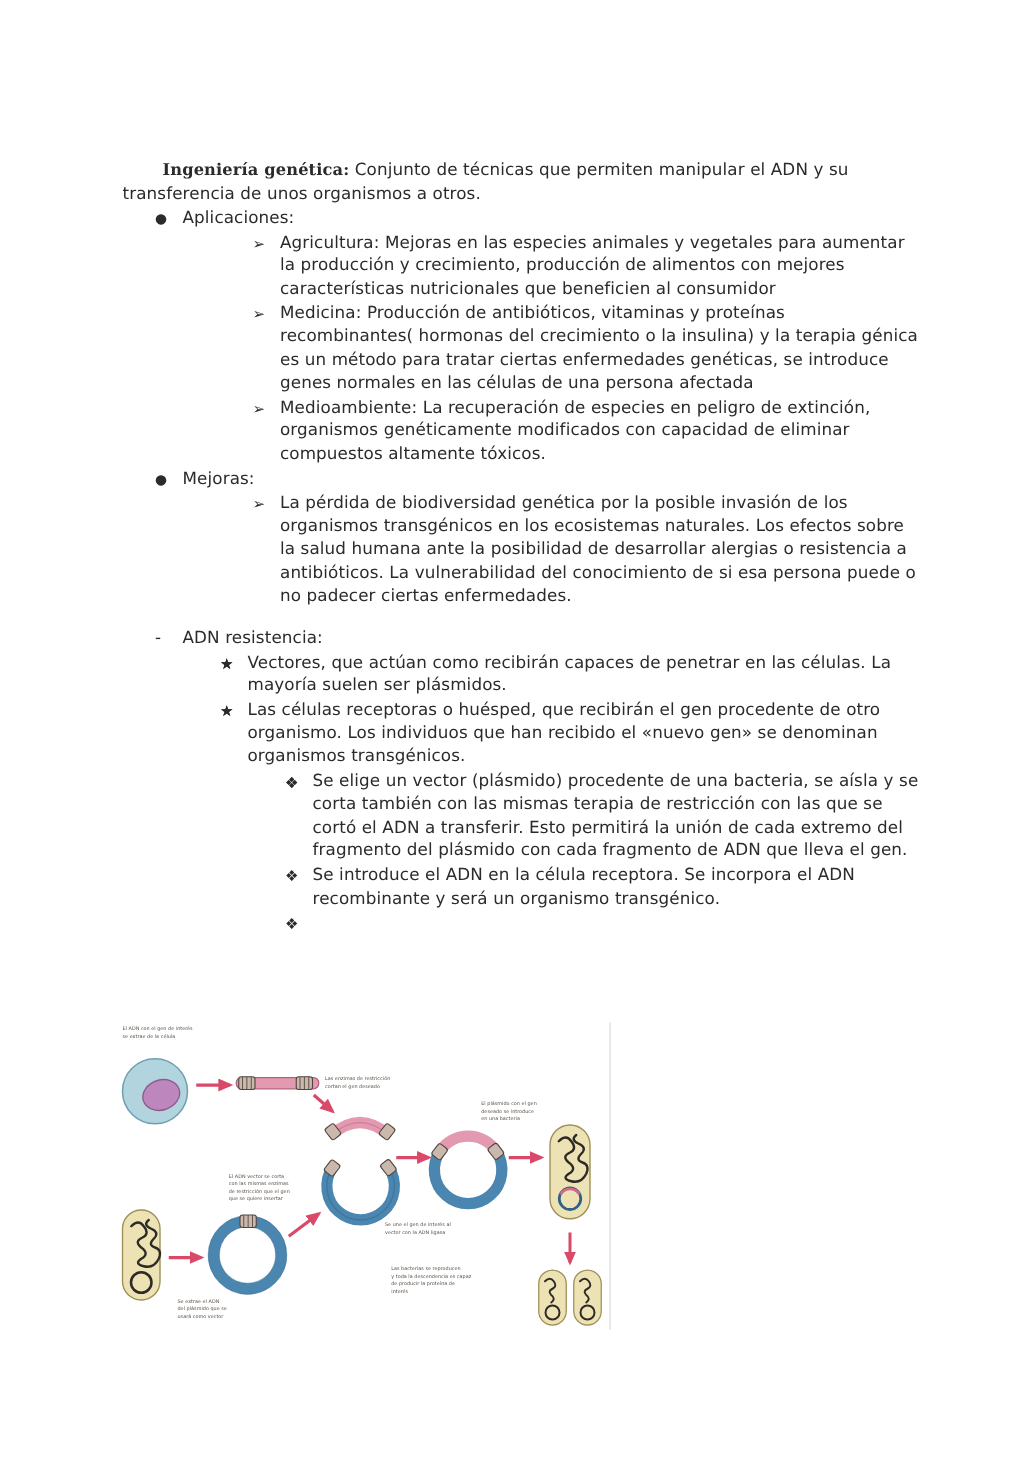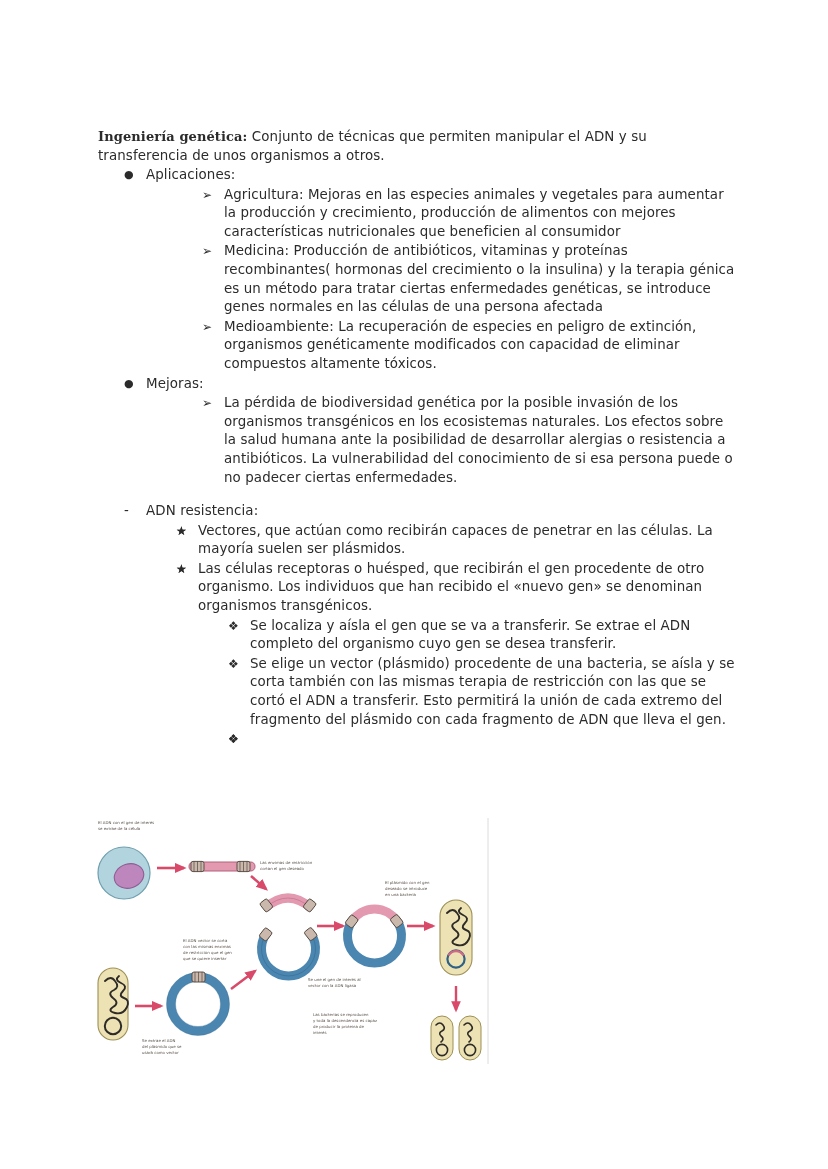--- a/index.html
+++ b/index.html
@@ -32,21 +32,21 @@
   }
 
   
   .para {
     font-size: 13.4px;
     line-height: 18.5px;
     letter-spacing: 0.1px;
     margin: 0 0 0 0;
     text-align: left;
   }
-  .para b { font-family: "DejaVu Serif", "Liberation Serif", serif; font-size: 13px; font-weight: bold; }
+  .para b { font-family: "DejaVu Serif", "Liberation Serif", serif; font-size: 13px; font-weight: bold; margin-left: 32px; }
 
   ul, ol { margin: 0; padding: 0; list-style: none; }
 
   .lvl1 { margin-left: 26px; }
   .lvl2 { margin-left: 78px; }
   .lvl3 { margin-left: 52px; }
   .lvl4 { margin-left: 52px; }
 
   .li {
     position: relative;
@@ -150,28 +150,28 @@
           <span class="bullet">★</span>
         </li>
         <li class="li b-star">
           <span class="bullet">★</span>
           <span>Las células receptoras o huésped, que recibirán el gen procedente de otro organismo. Los individuos que han recibido el «nuevo gen» se denominan organismos transgénicos.</span>
         </li>
 
         <ul class="lvl4">
           <li class="li b-dia">
             <span class="bullet">❖</span>
-            <span>Se localiza y aísla el gen que se va a transferir. Se extrae el ADN completo del organismo cuyo gen se desea transferir.</span>
           </li>
           <li class="li b-dia">
             <span class="bullet">❖</span>
             <span>Se elige un vector (plásmido) procedente de una bacteria, se aísla y se corta también con las mismas terapia de restricción con las que se cortó el ADN a transferir. Esto permitirá la unión de cada extremo del fragmento del plásmido con cada fragmento de ADN que lleva el gen.</span>
           </li>
           <li class="li b-dia">
             <span class="bullet">❖</span>
+            <span>Se introduce el ADN en la célula receptora. Se incorpora el ADN recombinante y será un organismo transgénico.</span>
           </li>
           <li class="li b-dia">
             <span class="bullet">❖</span>
           </li>
         </ul>
       </ul>
     </ul>
 
   </div>
 

